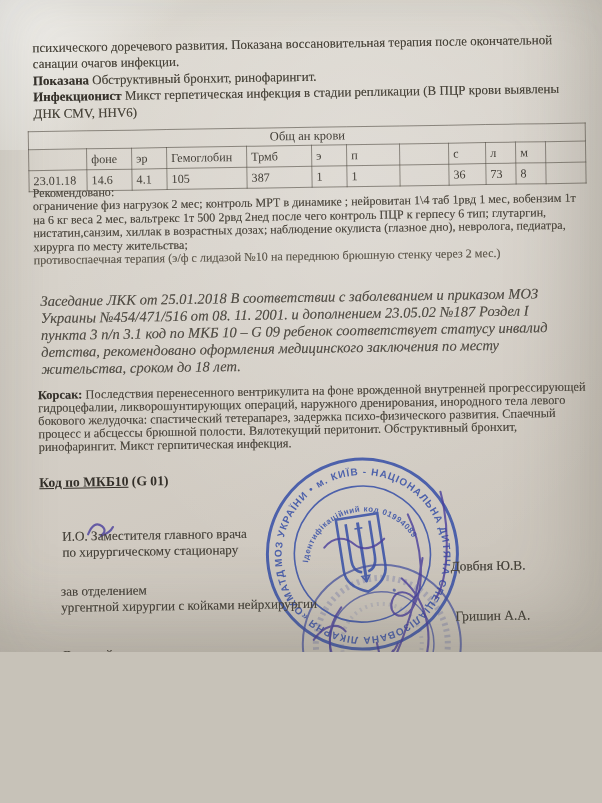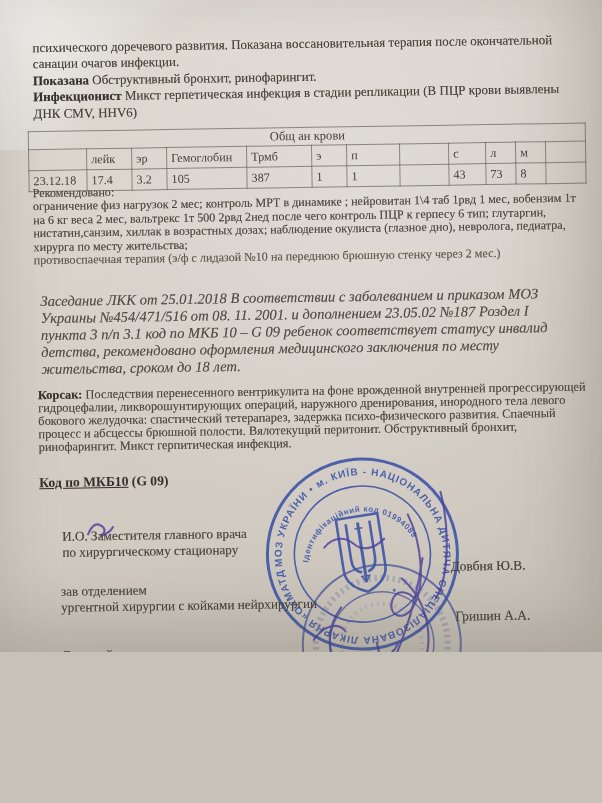--- a/index.html
+++ b/index.html
@@ -96,42 +96,42 @@
             <col style="width:30px">
             <col style="width:30px">
             <col style="width:40px">
         </colgroup>
         <tbody>
             <tr>
           <td class="title" colspan="12">Общ ан крови</td>
         </tr>
         <tr>
           <td></td>
-          <td>лейк</td>
+          <td>фоне</td>
           <td>эр</td>
           <td>Гемоглобин</td>
           <td>Трмб</td>
           <td>э</td>
           <td>п</td>
           <td></td>
           <td>с</td>
           <td>л</td>
           <td>м</td>
           <td></td>
         </tr>
         <tr>
-          <td>23.12.18</td>
-          <td>17.4</td>
-          <td>3.2</td>
+          <td>23.01.18</td>
+          <td>14.6</td>
+          <td>4.1</td>
           <td>105</td>
           <td>387</td>
           <td>1</td>
           <td>1</td>
           <td></td>
-          <td>43</td>
+          <td>36</td>
           <td>73</td>
           <td>8</td>
           <td></td>
         </tr>
       </tbody>
         </table>
     </div>
 
     <div class="blk small-text" style="left:34px;top:183px;width:548px;">
       <div>Рекомендовано:</div>
@@ -141,21 +141,21 @@
 
     <div class="blk italic-block" style="left:40px;top:289px;width:533px;">Заседание ЛКК от 25.01.2018  В соответствии с заболеванием и приказом МОЗ Украины №454/471/516 от 08. 11. 2001. и дополнением 23.05.02 №187 Роздел I  пункта 3 п/п 3.1 код по МКБ 10 – G 09 ребенок соответствует статусу  инвалид детства, рекомендовано оформления медицинского заключения по месту жительства, сроком до 18 лет.</div>
 
     <div class="blk small-text" style="left:36px;top:385px;width:548px;font-size:12.4px;line-height:13.1px;">
       <span class="b">Корсак:</span>
       <span>Последствия перенесенного вентрикулита на фоне врожденной внутренней прогрессирующей гидроцефалии, ликворошунтирующих операций, наружного дренирования, инородного тела левого бокового желудочка: спастический тетерапарез, задержка психо-физического развития. Спаечный процесс и абсцессы брюшной полости. Вялотекущий перитонит. Обструктивный бронхит, ринофарингит. Микст герпитическая инфекция.</span>
     </div>
 
     <div class="blk icd" style="left:36px;top:471px;">
       <span class="u">Код по МКБ10</span>
-      <span>(G 09)</span>
+      <span>(G 01)</span>
     </div>
 
     <div class="stampwrap" style="left:258px;top:455px;width:200px;height:200px;opacity:.88;transform:rotate(-8deg);">
       <svg width="200" height="200" viewBox="0 0 200 200" xmlns="http://www.w3.org/2000/svg" xmlns:xlink="http://www.w3.org/1999/xlink">
         <defs>
           <path id="ringPath" d="M 19,100 A 81,81 0 1 1 18.99,100.5"></path>
           <path id="innerArc" d="M 44,104 A 57,57 0 0 1 156,104"></path>
         </defs>
         <circle cx="100" cy="100" r="95" fill="none" stroke="#3b53a8" stroke-width="3"></circle>
         <circle cx="100" cy="100" r="68" fill="none" stroke="#3b53a8" stroke-width="1.6"></circle>

